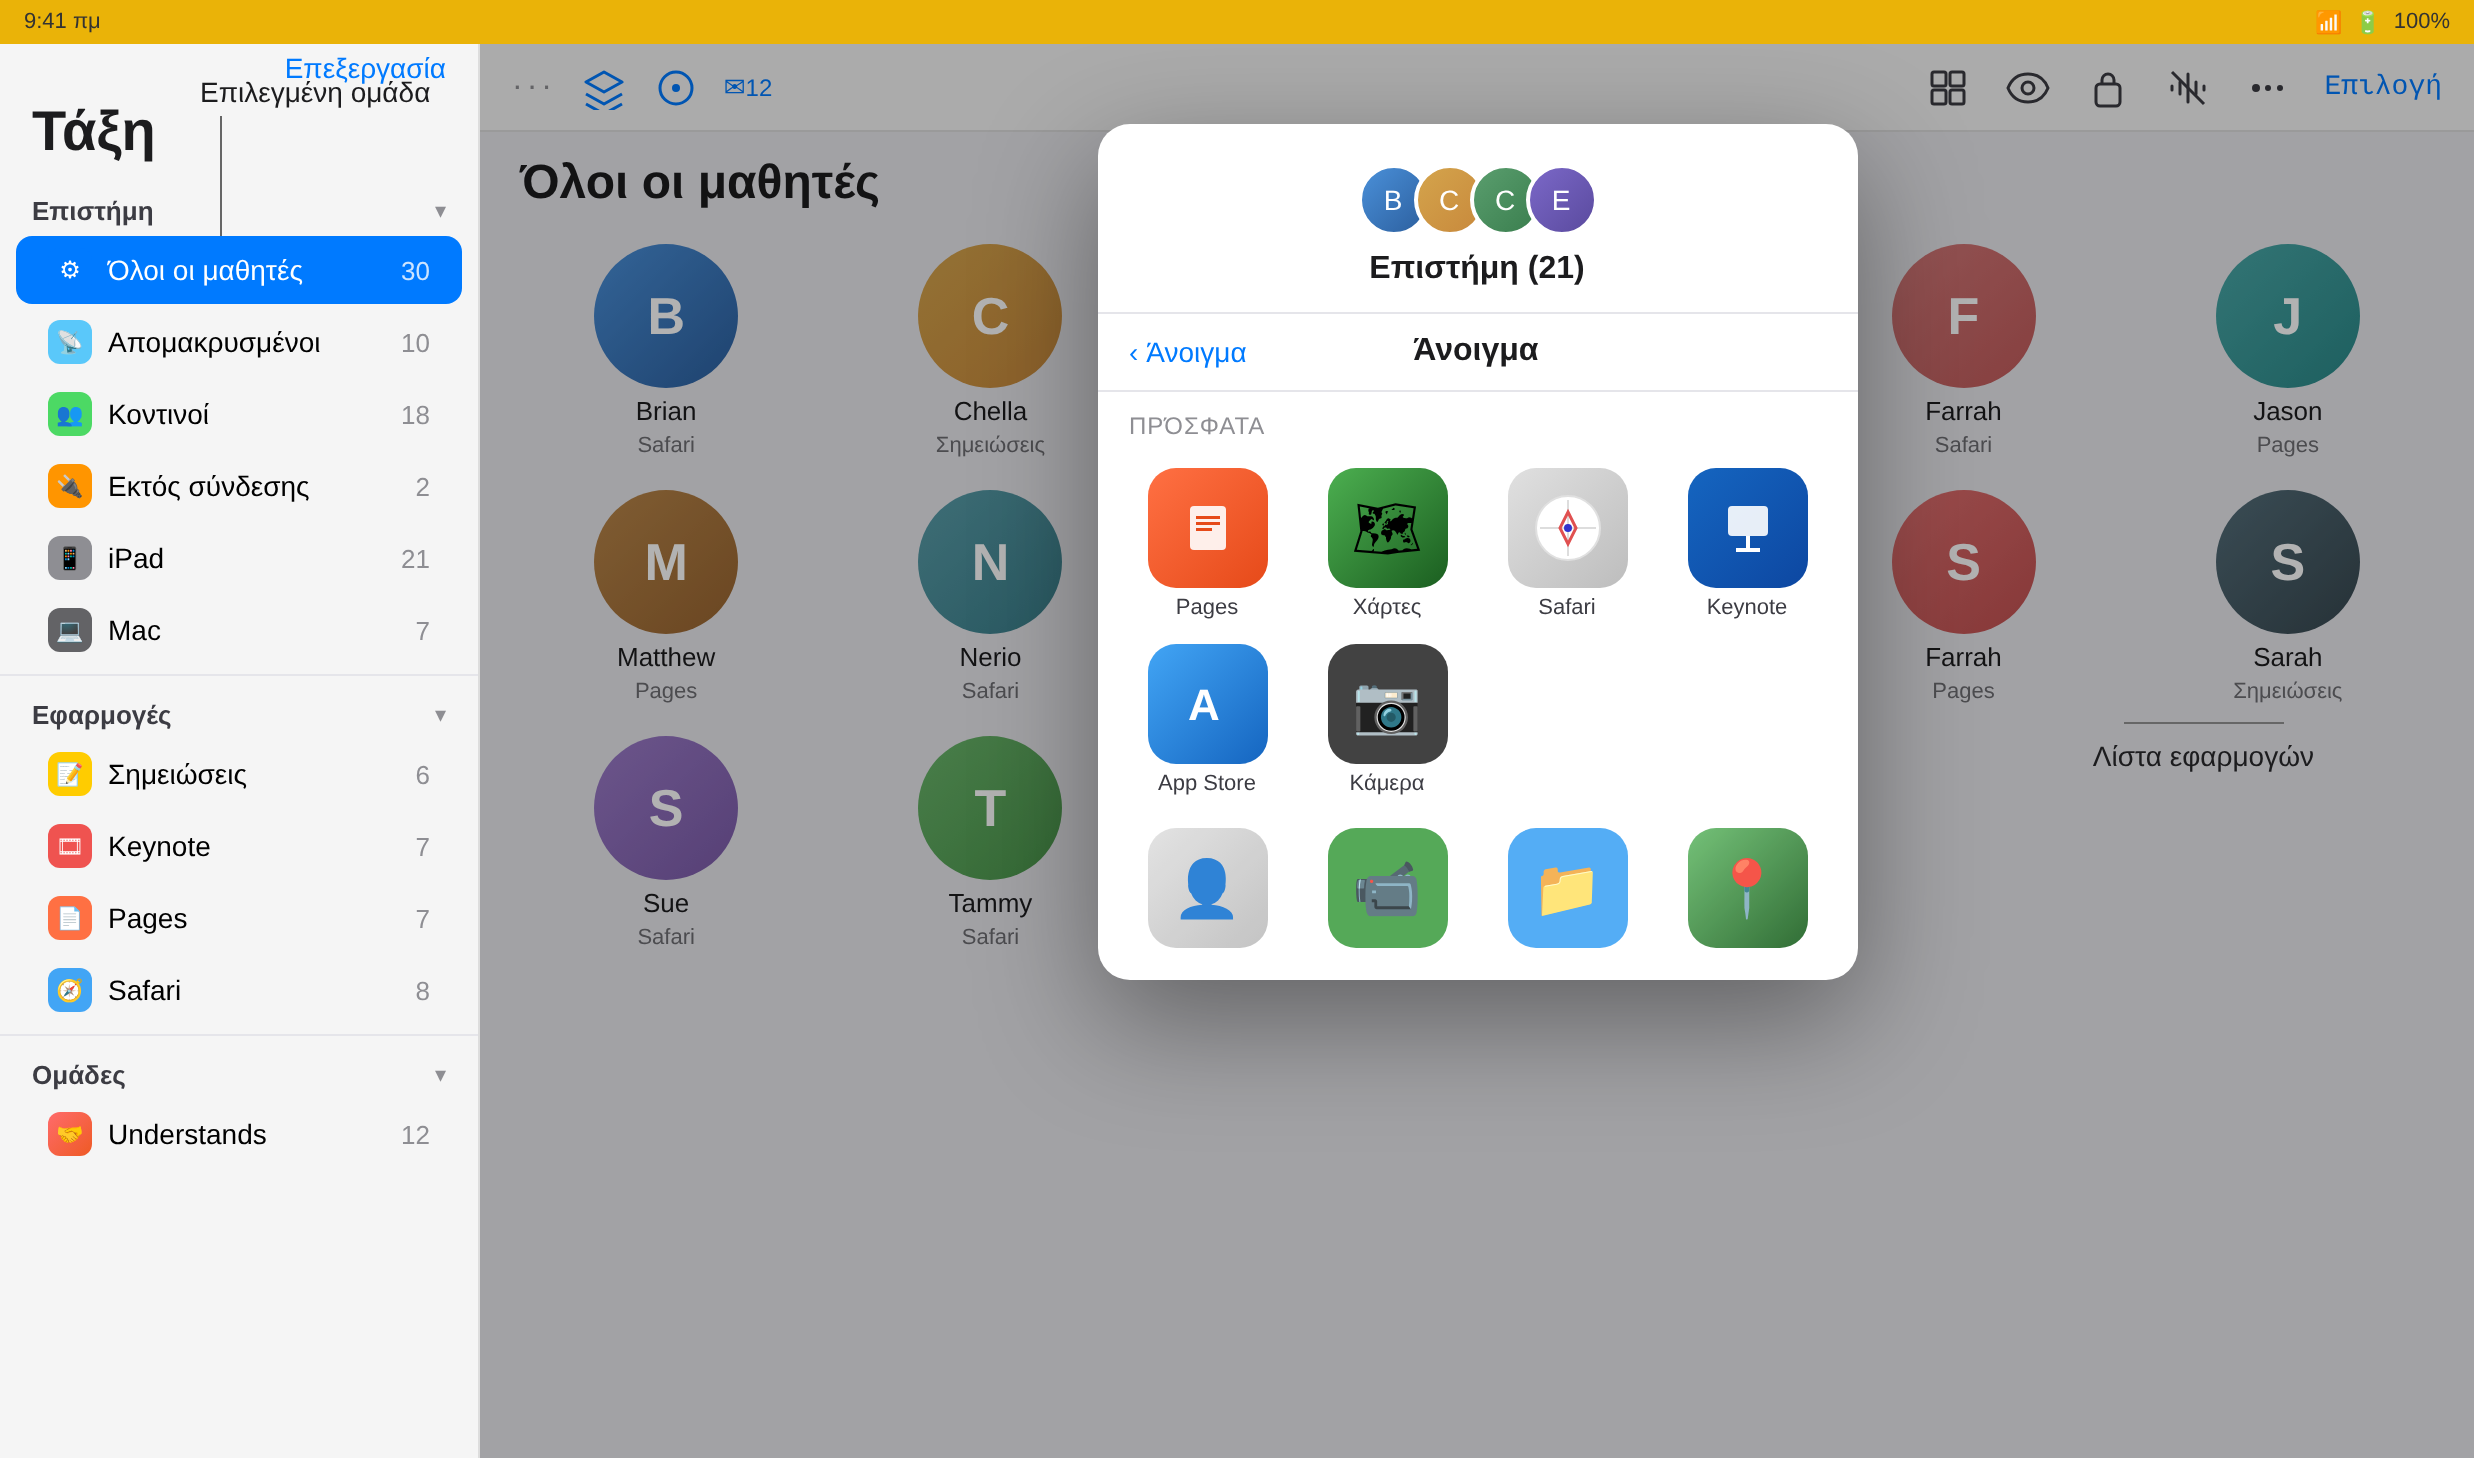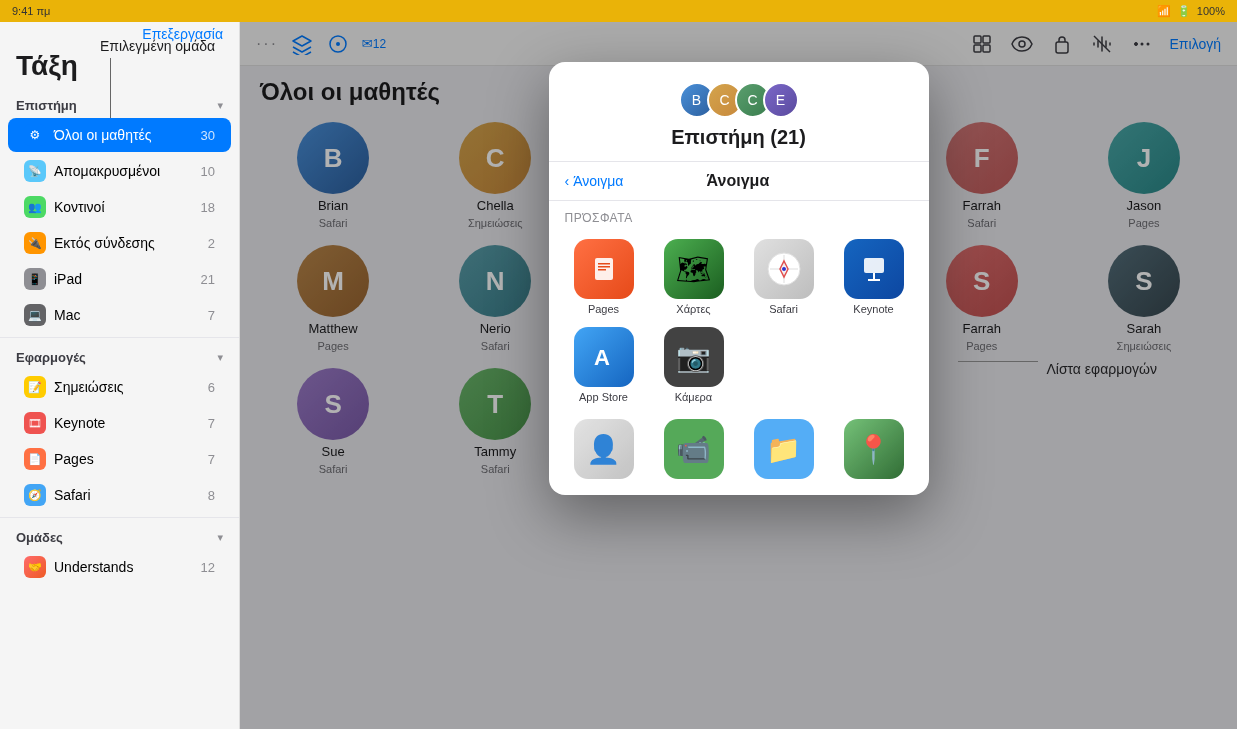--- a/index.html
+++ b/index.html
@@ -25,40 +25,40 @@
     .sidebar-item .item-count { font-size: 13px; color: #8e8e93; }
     .sidebar-item.active .item-count { color: rgba(255,255,255,0.8); text-align: center; }
     .chevron { font-size: 11px; color: #8e8e93; }
     .sidebar-footer { padding: 8px 16px; }
     .new-group-btn { color: #007aff; font-size: 14px; text-align: right; cursor: pointer; padding: 4px 0; }
 
     
     .content { flex: 1; background: #e8e8ed; display: flex; flex-direction: column; position: relative; }
     .content-toolbar { background: #f5f5f5; display: flex; align-items: center; padding: 6px 16px; gap: 12px; border-bottom: 1px solid #ddd; height: 44px; }
     .toolbar-left { display: flex; align-items: center; gap: 12px; }
-    .toolbar-right { margin-left: auto; display: flex; align-items: center; gap: 16px; }
+    .toolbar-right { margin-left: auto; display: flex; align-items: center; gap: 16px; font-family: Liberation Mono, monospace; }
     .toolbar-btn { color: #007aff; font-size: 14px; cursor: pointer; display: flex; align-items: center; gap: 4px; }
     .toolbar-icon { width: 24px; height: 24px; display: flex; align-items: center; justify-content: center; cursor: pointer; color: #3c3c43; font-size: 16px; }
     .content-title { font-size: 24px; font-weight: 700; color: #1c1c1e; padding: 12px 20px 8px; }
 
     
     .student-grid { display: grid; grid-template-columns: repeat(6, 1fr); gap: 16px; padding: 8px 20px; overflow-y: auto; }
     .student-item { display: flex; flex-direction: column; align-items: center; gap: 4px; cursor: pointer; }
     .avatar { width: 72px; height: 72px; border-radius: 50%; overflow: hidden; position: relative; display: flex; align-items: center; justify-content: center; font-size: 28px; font-weight: 600; }
     .student-name { font-size: 13px; font-weight: 500; color: #1c1c1e; text-align: center; }
     .student-app { font-size: 11px; color: #6d6d72; text-align: center; }
 
     
     .modal-overlay { position: absolute; top: 0; left: 0; right: 0; bottom: 0; background: rgba(0,0,0,0.3); display: flex; align-items: flex-start; justify-content: center; padding-top: 40px; z-index: 10; }
     .modal { background: white; border-radius: 16px; width: 380px; overflow: hidden; box-shadow: 0 20px 60px rgba(0,0,0,0.4); }
     .modal-header { display: flex; flex-direction: column; align-items: center; padding: 20px 16px 12px; border-bottom: 1px solid #e5e5ea; }
     .modal-group-avatars { display: flex; margin-bottom: 8px; }
     .modal-group-avatars .mini-avatar { width: 36px; height: 36px; border-radius: 50%; border: 2px solid white; margin-left: -8px; font-size: 14px; display: flex; align-items: center; justify-content: center; }
     .modal-group-avatars .mini-avatar:first-child { margin-left: 0; }
-    .modal-group-name { font-size: 20px; font-weight: 600; color: #1c1c1e; }
+    .modal-group-name { font-size: 16px; font-weight: 600; color: #1c1c1e; }
     .modal-nav { display: flex; align-items: center; padding: 10px 16px; border-bottom: 1px solid #e5e5ea; }
     .modal-back { color: #007aff; font-size: 14px; display: flex; align-items: center; gap: 4px; cursor: pointer; }
     .modal-nav-title { flex: 1; text-align: center; font-size: 16px; font-weight: 600; color: #1c1c1e; }
     .modal-section-header { padding: 10px 16px 6px; font-size: 12px; color: #8e8e93; text-transform: uppercase; letter-spacing: 0.5px; }
     .modal-apps-grid { display: grid; grid-template-columns: repeat(4, 1fr); gap: 12px; padding: 8px 16px 16px; }
     .app-item { display: flex; flex-direction: column; align-items: center; gap: 4px; cursor: pointer; }
     .app-icon { width: 60px; height: 60px; border-radius: 14px; display: flex; align-items: center; justify-content: center; font-size: 28px; }
     .app-name { font-size: 11px; color: #3c3c43; text-align: center; }
     .modal-footer { display: flex; align-items: center; justify-content: space-between; padding: 12px 16px; border-top: 1px solid #e5e5ea; }
     .modal-footer-text { font-size: 14px; color: #1c1c1e; }
@@ -335,21 +335,21 @@
       </div>
       <div class="student-item">
         <div class="avatar" style="background:linear-gradient(135deg,#8a8a8a,#555); color:white; font-size:26px;">V</div>
         <span class="student-name">Victoria</span>
         <span class="student-app">Εκτός σύνδεσης</span>
       </div>
     </div>
 
     <div class="modal-overlay">
 
-      <div style="position:absolute; right: 80px; top: 48%; display:flex; gap:8px;">
+      <div style="position:absolute; right: 80px; top: 48%; display:flex; align-items:center; gap:8px;flex-direction:column;">
         <div style="width:80px; height:1px; background:#666;"></div>
         <span style="font-size:14px; color:#1c1c1e;">Λίστα εφαρμογών</span>
       </div>
 
       <div class="modal">
 
         <div class="modal-header">
           <div class="modal-group-avatars">
             <div class="mini-avatar" style="background:linear-gradient(135deg,#4a90d9,#2c5f9e); color:white;">B</div>
             <div class="mini-avatar" style="background:linear-gradient(135deg,#d4a44c,#c8893c); color:white;">C</div>

